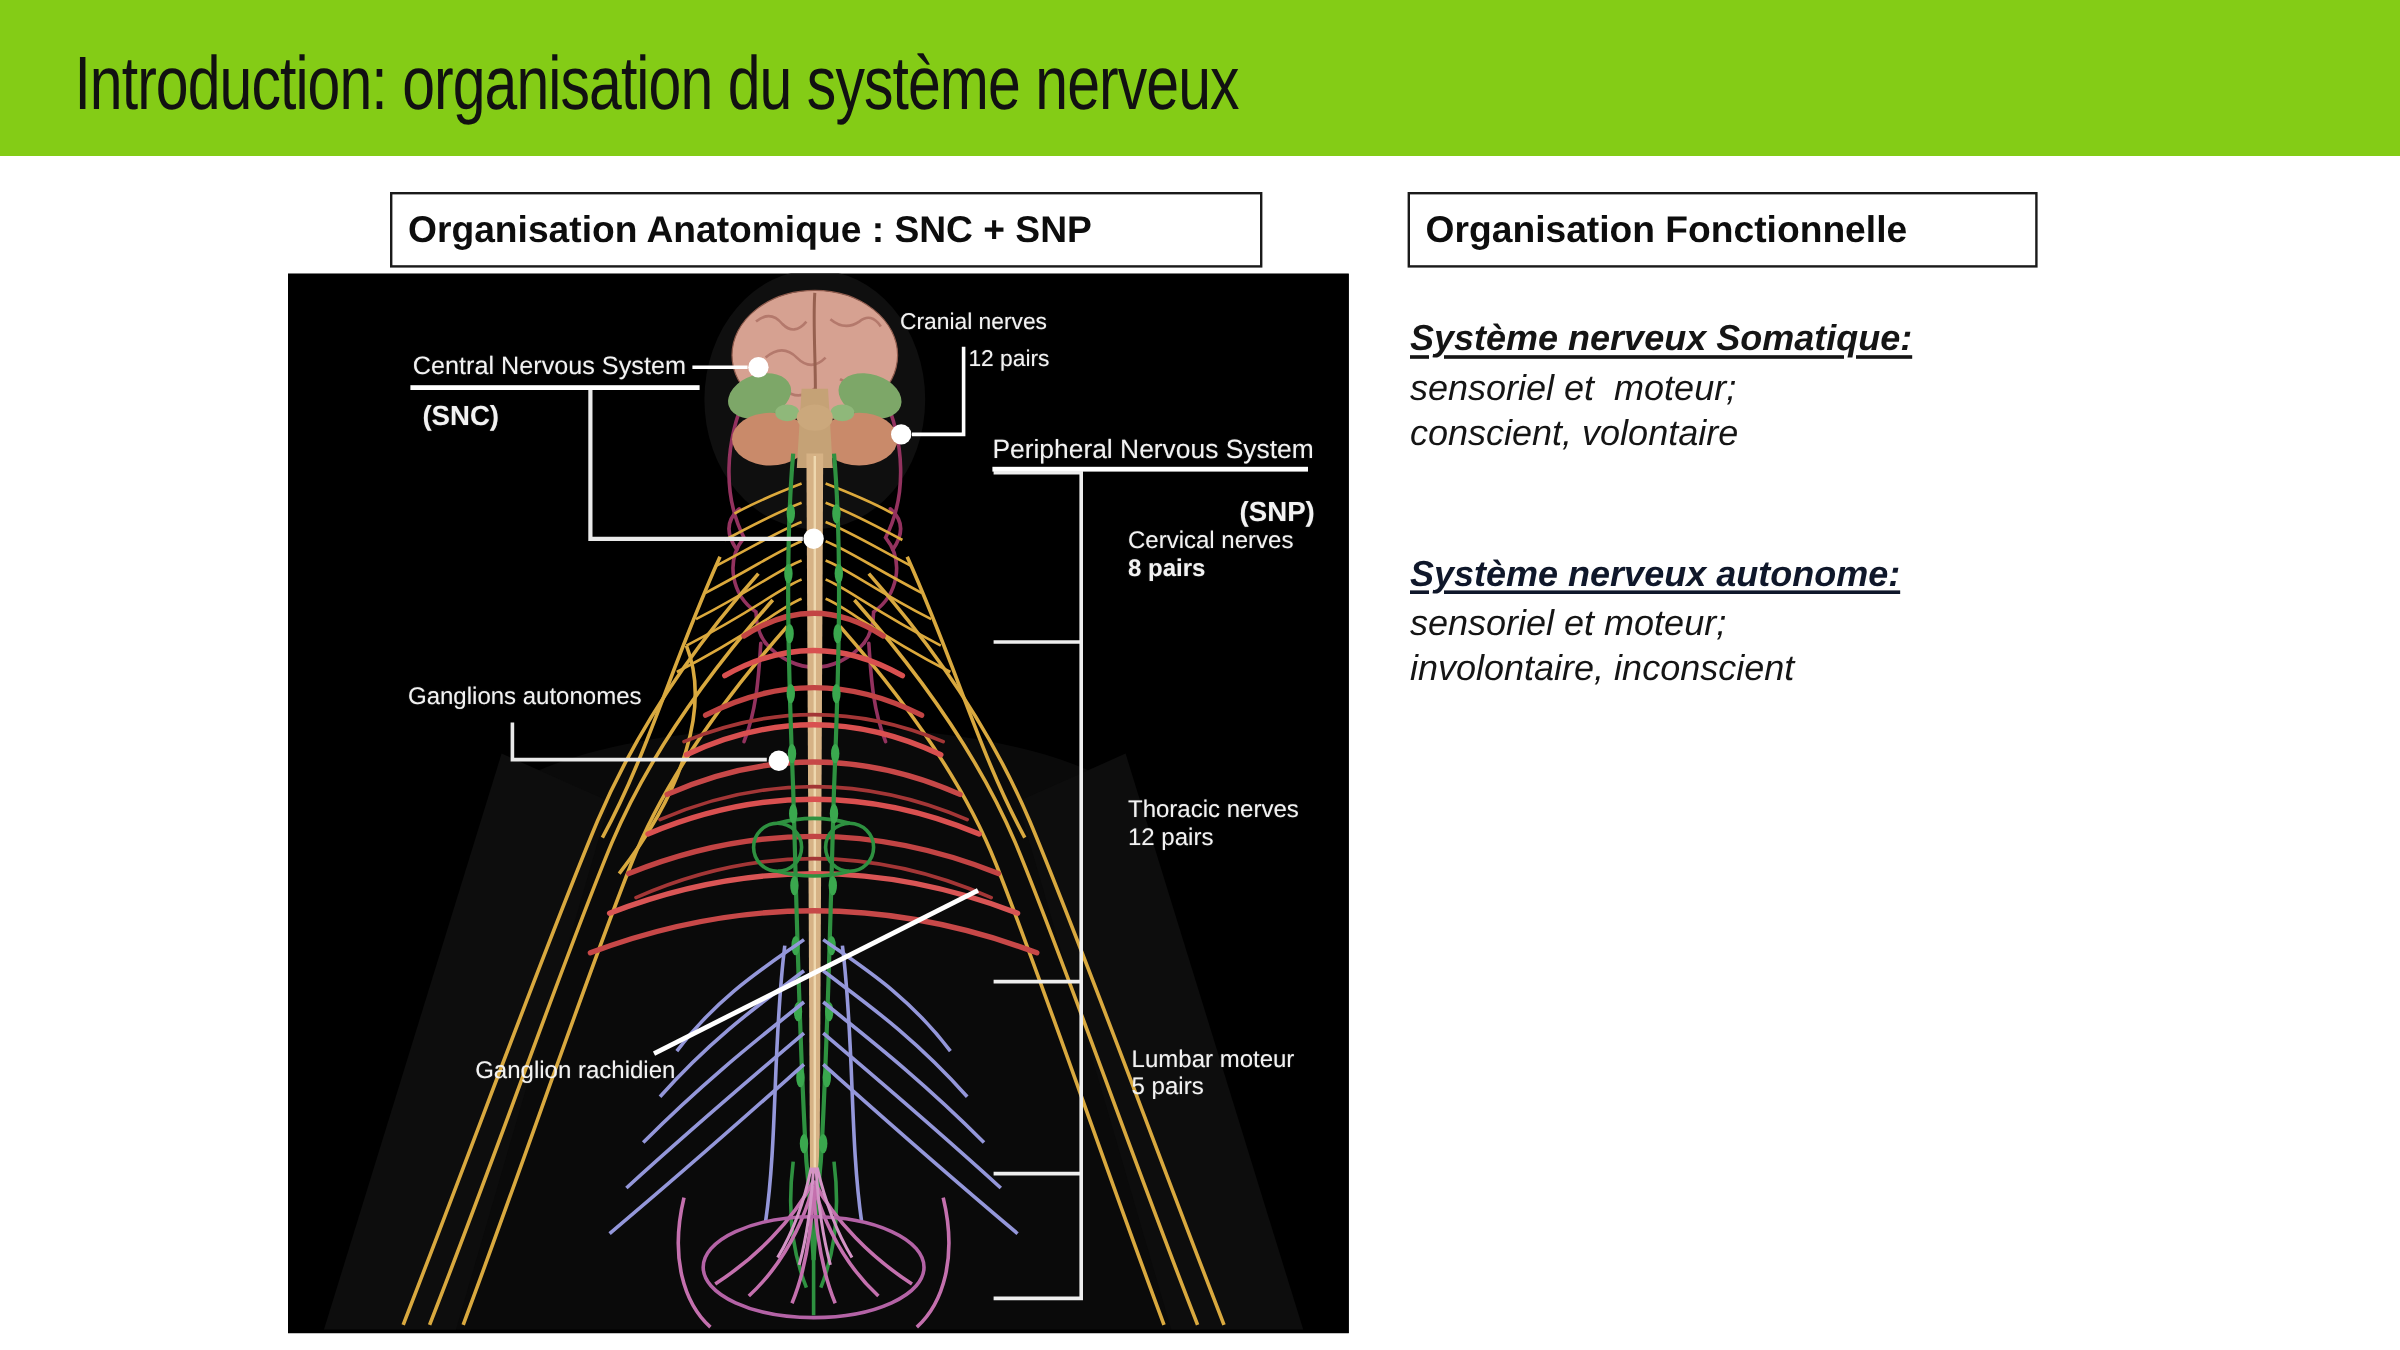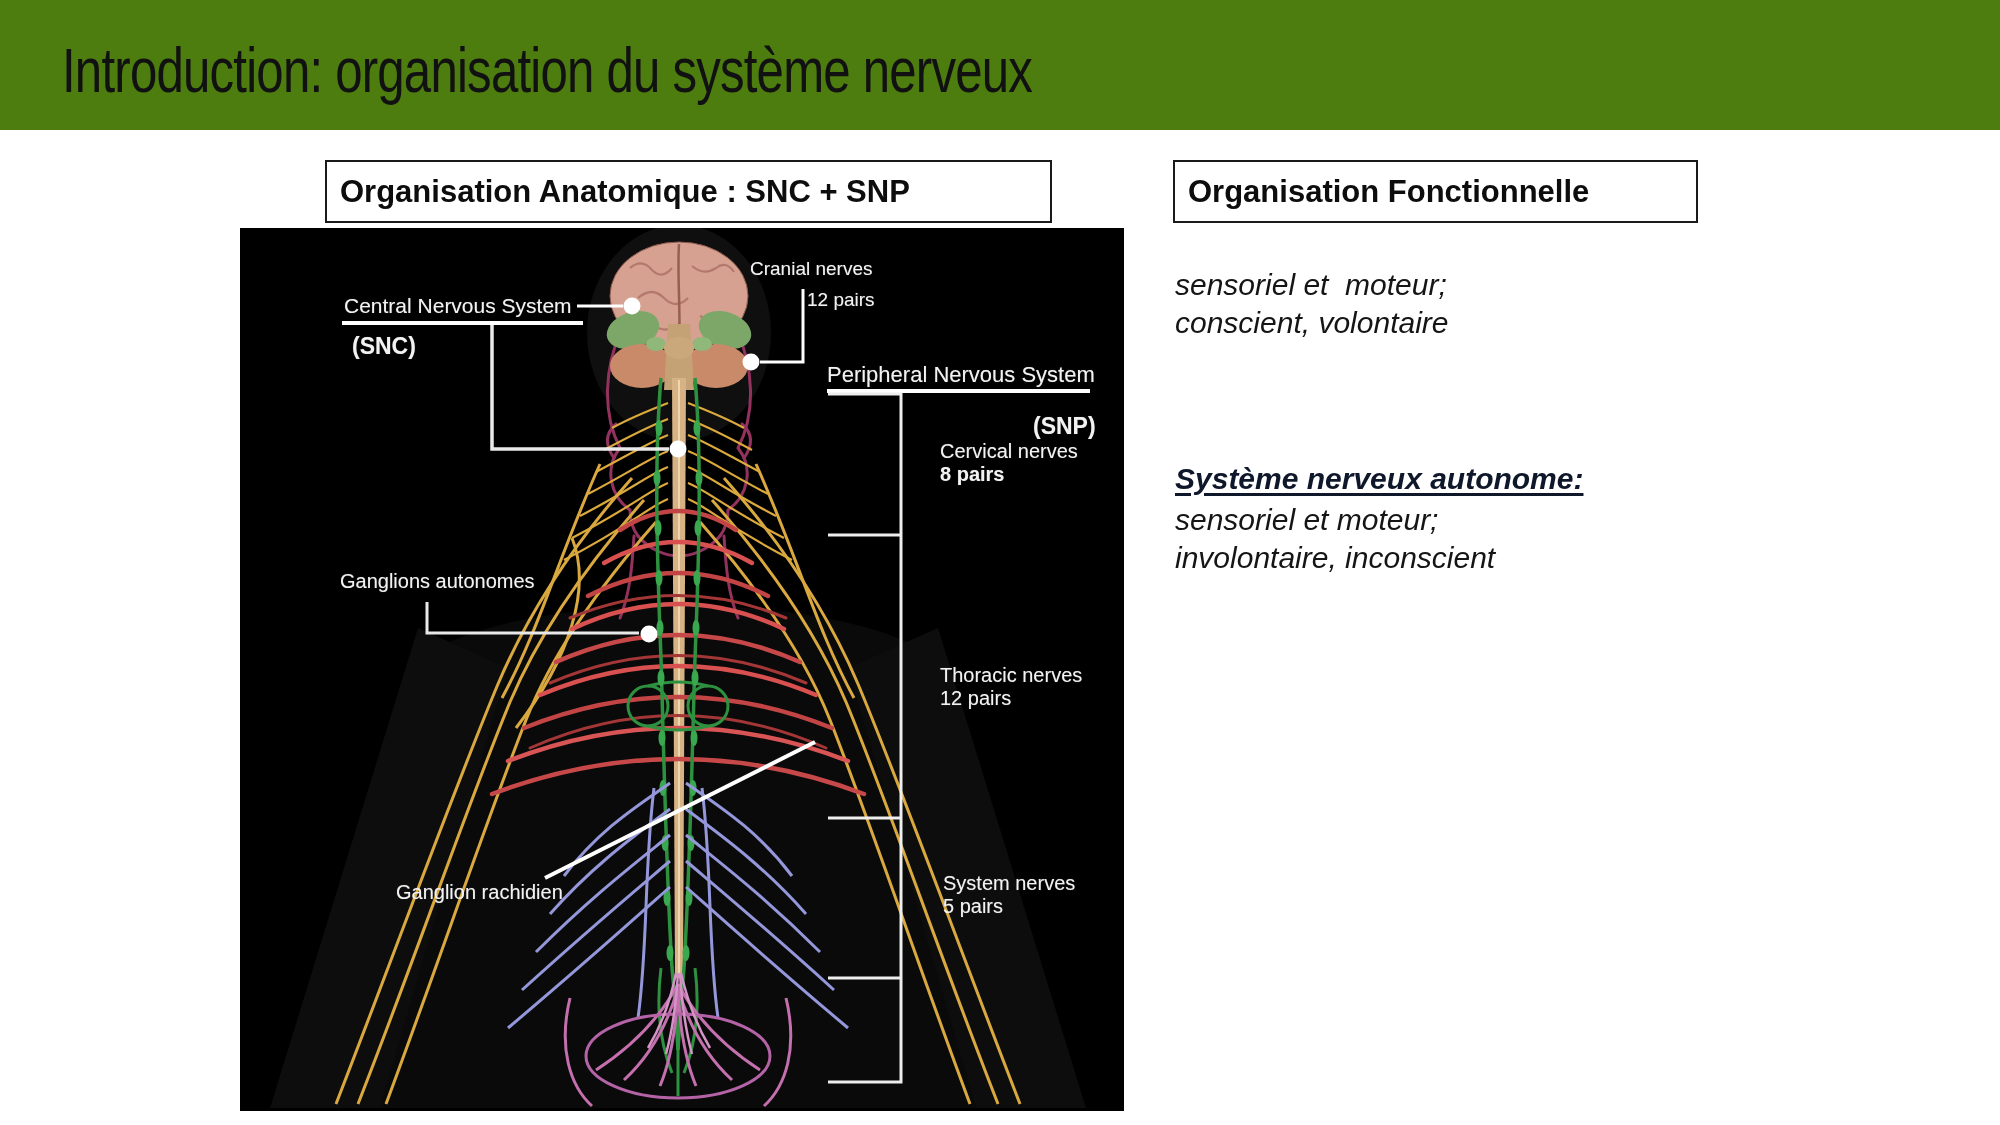--- a/index.html
+++ b/index.html
@@ -1,19 +1,19 @@
 <!DOCTYPE html>
 <html><head>
 <meta charset="utf-8">
 <style>
   html,body{margin:0;padding:0;background:#888;}
   .slide{position:relative;width:2000px;height:1125px;background:#ffffff;overflow:hidden;
          font-family:"Liberation Sans",sans-serif;}
   
-  .banner{position:absolute;left:0;top:0;width:2000px;height:130px;background:#4d7c0f;}
+  .banner{position:absolute;left:0;top:0;width:2000px;height:130px;background:#84cc16;}
   .slide-title{position:absolute;left:62px;top:34px;margin:0;font-size:63px;font-weight:400;
                color:#111;letter-spacing:-1px;white-space:nowrap;
                transform:scaleX(0.78);transform-origin:0 0;}
   
   .hbox{position:absolute;top:160px;height:63px;border:2.5px solid #1a1a1a;background:#fff;
         display:flex;align-items:center;box-sizing:border-box;}
   .hbox span{font-size:31px;font-weight:bold;color:#0d0d0d;padding-left:13px;white-space:nowrap;}
   .hbox-anat{left:325px;width:727px;}
   .hbox-fonc{left:1173px;width:525px;}
   
@@ -226,25 +226,26 @@
     <div class="dlabel small" style="left:510px;top:31px;">Cranial nerves</div>
     <div class="dlabel small" style="left:567px;top:62px;">12 pairs</div>
     <div class="dlabel" style="left:587px;top:135px;font-size:22px;">Peripheral Nervous System</div>
     <div class="dlabel bold" style="left:773px;top:186px;margin-left:20px;">(SNP)</div>
     <div class="dlabel" style="left:700px;top:212px;">Cervical nerves</div>
     <div class="dlabel" style="left:700px;top:235px;font-weight:bold;">8 pairs</div>
     <div class="dlabel" style="left:100px;top:342px;">Ganglions autonomes</div>
     <div class="dlabel" style="left:700px;top:436px;">Thoracic nerves</div>
     <div class="dlabel" style="left:700px;top:459px;">12 pairs</div>
     <div class="dlabel" style="left:156px;top:653px;">Ganglion rachidien</div>
-    <div class="dlabel" style="left:703px;top:644px;">System nerves</div>
+    <div class="dlabel" style="left:703px;top:644px;">Lumbar moteur</div>
     <div class="dlabel" style="left:703px;top:667px;">5 pairs</div>
   </figure>
 
   <section class="func func-som">
+    <h2>Système nerveux Somatique:</h2>
     <p>sensoriel et  moteur;</p>
     <p>conscient, volontaire</p>
   </section>
 
   <section class="func func-auto">
     <h2>Système nerveux autonome:</h2>
     <p>sensoriel et moteur;</p>
     <p>involontaire, inconscient</p>
   </section>
 

